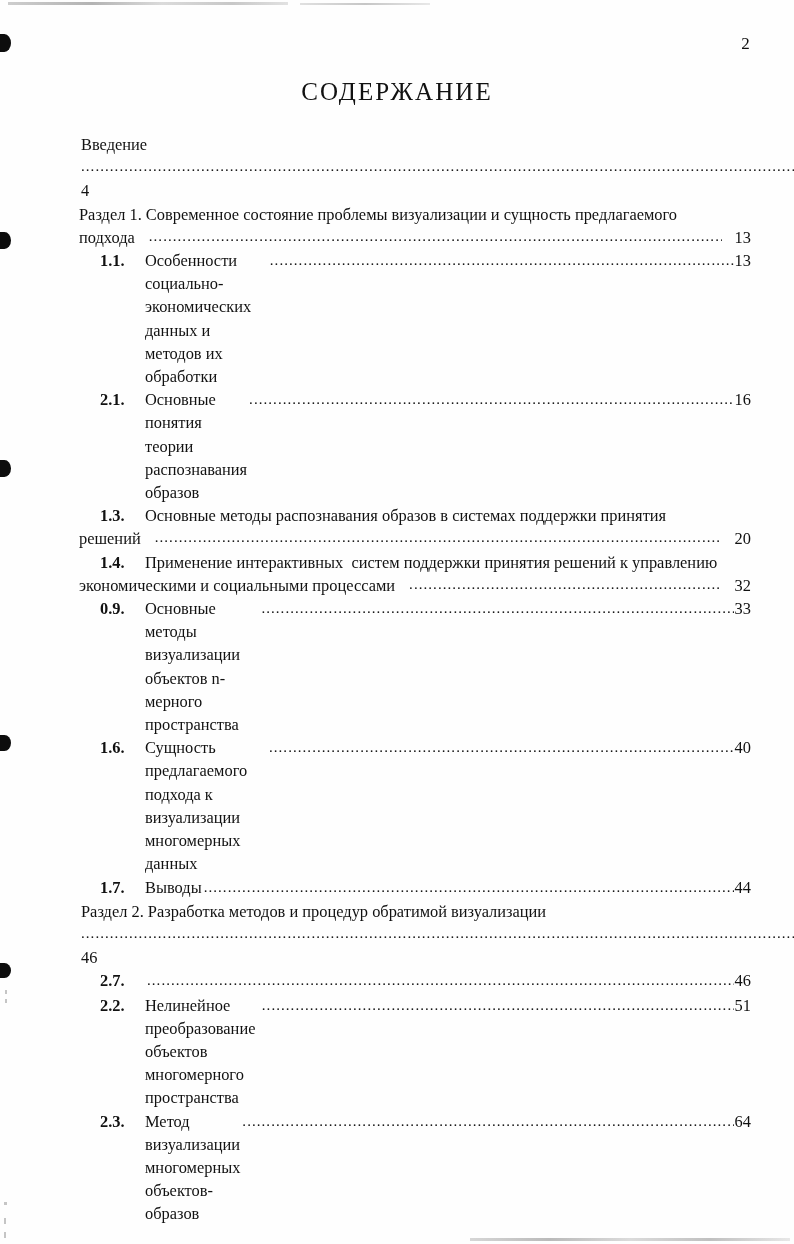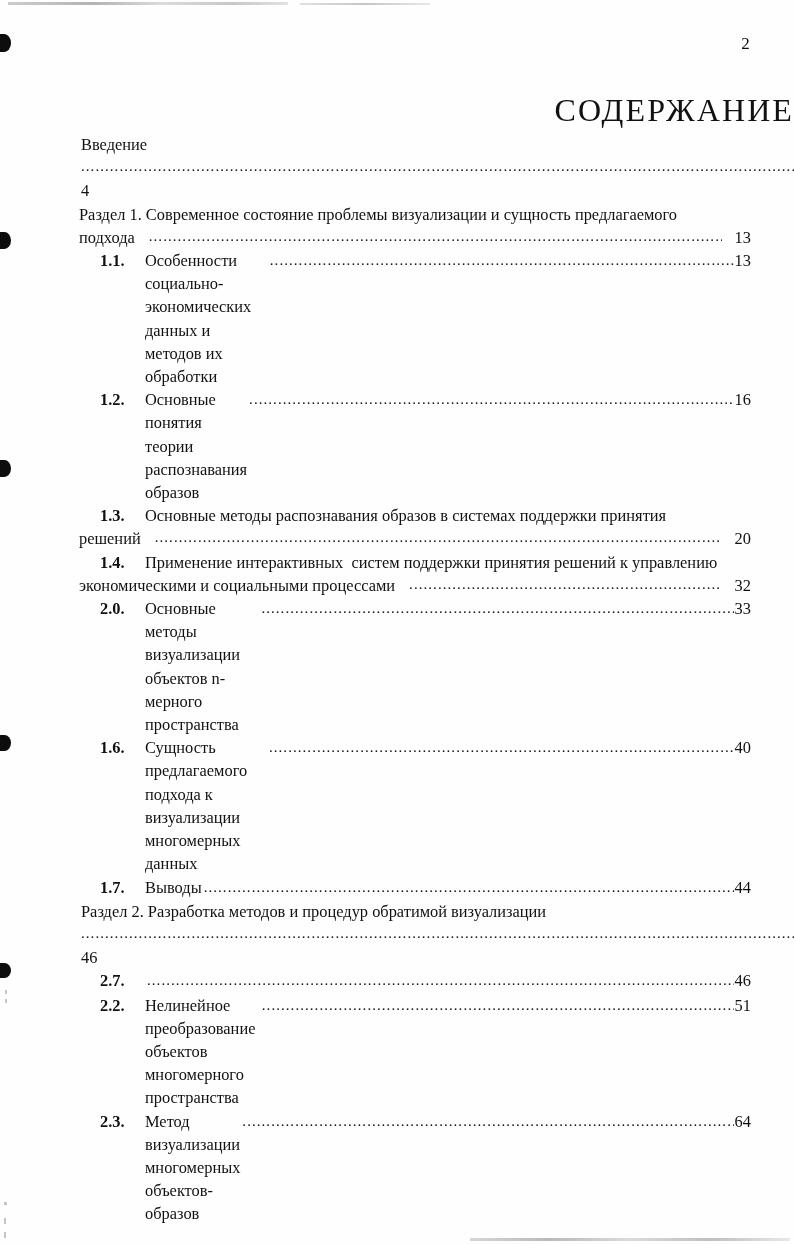--- a/index.html
+++ b/index.html
@@ -59,25 +59,24 @@
     top: 34px;
     font-size: 17px;
     letter-spacing: .2px;
   }
 
   
   .doc-title {
     position: absolute;
     left: 0; right: 0;
     top: 78px;
-    text-align: right;
-    font-size: 32px;
+    text-align: center;
+    font-size: 25px;
     letter-spacing: 2.1px;
     font-weight: 400;
-    margin-top: 14px;
   }
 
   
   .toc {
     position: absolute;
     left: 79px;
     top: 133px;
     width: 672px;
   }
 
@@ -179,21 +178,21 @@
         <span class="leader">................................................................................................................................................................................................................................................................................................................................................................................................................</span>
         <span class="pg">13</span>
       </div>
       <div class="entry lvl2">
         <span class="num">1.1.</span>
         <span class="title-text">Особенности социально-экономических данных и методов их обработки</span>
         <span class="leader">................................................................................................................................................................................................................................................................................................................................................................................................................</span>
         <span class="pg">13</span>
       </div>
       <div class="entry lvl2">
-        <span class="num">1.2.</span>
+        <span class="num">2.1.</span>
         <span class="title-text">Основные понятия теории распознавания образов</span>
         <span class="leader">................................................................................................................................................................................................................................................................................................................................................................................................................</span>
         <span class="pg">16</span>
       </div>
       <div class="entry lvl2">
         <span class="num">1.3.</span>
         <span class="title-text">Основные методы распознавания образов в системах поддержки принятия</span>
       </div>
       <div class="wrap-line">
         <span class="title-text">решений</span>
@@ -203,21 +202,21 @@
       <div class="entry lvl2">
         <span class="num">1.4.</span>
         <span class="title-text">Применение интерактивных  систем поддержки принятия решений к управлению</span>
       </div>
       <div class="wrap-line">
         <span class="title-text">экономическими и социальными процессами</span>
         <span class="leader">................................................................................................................................................................................................................................................................................................................................................................................................................</span>
         <span class="pg">32</span>
       </div>
       <div class="entry lvl2">
-        <span class="num">2.0.</span>
+        <span class="num">0.9.</span>
         <span class="title-text">Основные методы визуализации объектов n-мерного пространства</span>
         <span class="leader">................................................................................................................................................................................................................................................................................................................................................................................................................</span>
         <span class="pg">33</span>
       </div>
       <div class="entry lvl2">
         <span class="num">1.6.</span>
         <span class="title-text">Сущность предлагаемого подхода к визуализации многомерных данных</span>
         <span class="leader">................................................................................................................................................................................................................................................................................................................................................................................................................</span>
         <span class="pg">40</span>
       </div>

